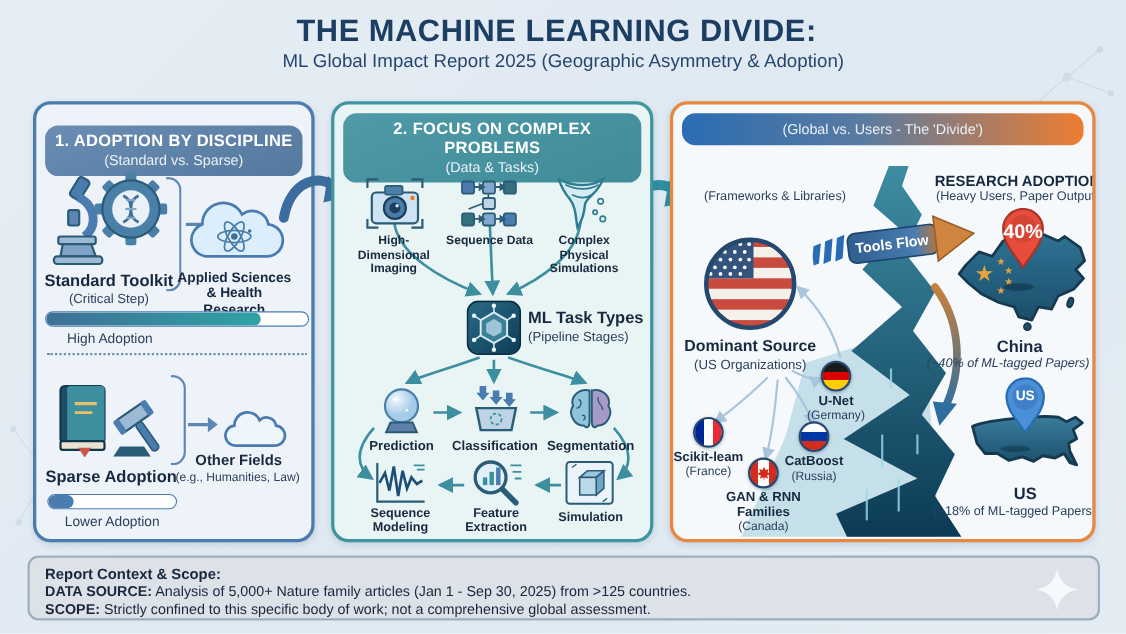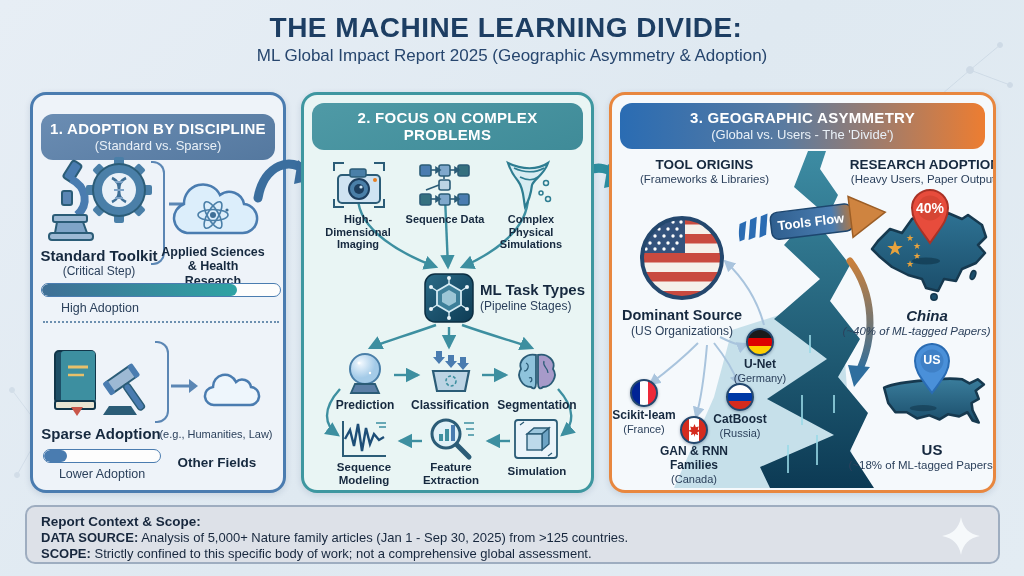--- a/index.html
+++ b/index.html
@@ -177,41 +177,42 @@
     <svg class="abs" style="left:136px;top:282px;" width="30" height="18">
       <line x1="2" y1="9" x2="20" y2="9" stroke="#5b86b4" stroke-width="3"></line>
       <polygon points="20,2 29,9 20,16" fill="#5b86b4"></polygon>
     </svg>
 
     <svg class="abs" style="left:166px;top:276px;" width="64" height="40">
       <path d="M16 34 a9 9 0 0 1 -2 -18 a12 12 0 0 1 23 -5 a9 9 0 0 1 15 5 a8 8 0 0 1 -2 18 Z" fill="#eef6fc" stroke="#4a7cb0" stroke-width="2.5"></path>
     </svg>
 
     <div class="abs blbl" style="left:2px;top:330px;width:132px;font-size:15px;">Sparse Adoption</div>
-    <div class="abs blbl" style="left:116px;top:316px;width:136px;font-size:13.5px;margin-top:44px;">Other Fields</div>
+    <div class="abs blbl" style="left:116px;top:316px;width:136px;font-size:13.5px;">Other Fields</div>
     <div class="abs slbl" style="left:110px;top:333px;width:146px;font-size:11px;">(e.g., Humanities, Law)</div>
 
     <div class="abs bar" style="left:10px;top:354px;width:118px;height:14px;">
       <div class="fill fill-low" style="width: 20%;"></div>
     </div>
     <div class="abs slbl" style="left:10px;top:372px;width:118px;font-size:12.5px;">Lower Adoption</div>
   </div>
 
   <svg class="abs" style="left:250px;top:146px;" width="74" height="62">
     <path d="M8 52 C14 18 42 10 56 26" fill="none" stroke="#3b6e9e" stroke-width="9" stroke-linecap="round"></path>
     <polygon points="48,14 70,32 44,38" fill="#3b6e9e"></polygon>
   </svg>
   <svg class="abs" style="left:556px;top:148px;" width="80" height="66">
     <path d="M10 56 C16 20 46 12 60 28" fill="none" stroke="#2e8fa0" stroke-width="9" stroke-linecap="round"></path>
     <polygon points="52,16 76,34 48,40" fill="#2e8fa0"></polygon>
   </svg>
 
   <div class="abs panel p2">
     <div class="abs phead ph2">
       <div class="t">2. FOCUS ON COMPLEX PROBLEMS</div>
+      <div class="s">(Data &amp; Tasks)</div>
     </div>
 
     <svg class="abs" style="left:0;top:0;" width="287" height="395">
       <defs>
         <marker id="ah" markerWidth="7" markerHeight="7" refX="5" refY="3" orient="auto">
           <path d="M0 0 L6 3 L0 6 Z" fill="#3d8fa0"></path>
         </marker>
       </defs>
       <g stroke="#3d8fa0" stroke-width="2.4" fill="none">
         <path d="M54 102 C54 136 100 160 132 172" marker-end="url(#ah)"></path>
@@ -383,25 +384,23 @@
       <g stroke="#9adbe8" stroke-width="2" opacity="0.8">
         <line x1="190" y1="300" x2="190" y2="330"></line>
           <line x1="205" y1="340" x2="205" y2="370"></line>
         <line x1="176" y1="350" x2="176" y2="378"></line>
           <line x1="222" y1="300" x2="222" y2="318"></line>
         <line x1="198" y1="240" x2="198" y2="258"></line>
       </g>
     </svg>
 
     <div class="abs phead ph3">
-      <div class="t">3. GEOGRAPHIC ASYMMETRY</div>
       <div class="s">(Global vs. Users - The 'Divide')</div>
     </div>
 
-    <div class="abs blbl" style="left:10px;top:62px;width:165px;font-size:13.5px;">TOOL ORIGINS</div>
     <div class="abs slbl" style="left:10px;top:78px;width:165px;font-size:11.5px;">(Frameworks &amp; Libraries)</div>
     <div class="abs blbl" style="left:228px;top:62px;width:170px;font-size:13.5px;">RESEARCH ADOPTION</div>
     <div class="abs slbl" style="left:228px;top:78px;width:170px;font-size:11.5px;">(Heavy Users, Paper Output)</div>
 
     <svg class="abs" style="left:0;top:0;" width="381" height="395">
       <defs>
         <marker id="ah2" markerWidth="8" markerHeight="8" refX="5" refY="3" orient="auto">
           <path d="M0 0 L6 3 L0 6 Z" fill="#a9c4dd"></path>
         </marker>
         <linearGradient id="gbo" x1="0" y1="0" x2="0" y2="1">
@@ -523,23 +522,23 @@
         <text x="42" y="62" font-size="9">★</text>
       </g>
       <ellipse cx="62" cy="56" rx="14" ry="3.5" fill="#0d2f44" opacity="0.55"></ellipse>
     </svg>
 
     <div class="abs" style="left:296px;top:94px;width:44px;height:56px;">
       <svg width="44" height="56" viewBox="0 0 44 56">
         <path d="M22 54 C11 38 4 31 4 19 A18 18 0 1 1 40 19 C40 31 33 38 22 54 Z" fill="#e74c3c" stroke="#a93226" stroke-width="2"></path>
         <circle cx="22" cy="19" r="12.5" fill="#d64534"></circle>
       </svg>
-      <div class="pin-txt" style="top:11px;font-size:14px;">40%</div>
-    </div>
-    <div class="abs blbl" style="left:250px;top:212px;width:130px;font-size:15px;font-style:italic;">China</div>
+      <div class="pin-txt" style="top:11px;font-size:18px;">40%</div>
+    </div>
+    <div class="abs blbl" style="left:250px;top:212px;width:130px;font-size:15px;">China</div>
     <div class="abs slbl" style="left:222px;top:230px;width:165px;font-size:11.5px;font-style:italic;">(~40% of ML-tagged Papers)</div>
 
     <svg class="abs" style="left:268px;top:276px;" width="108" height="64" viewBox="0 0 105 62">
       <defs>
           <linearGradient id="usg" x1="0" y1="0" x2="0" y2="1">
         <stop offset="0" stop-color="#3a7d9c"></stop>
             <stop offset="1" stop-color="#1b4e6b"></stop>
           </linearGradient>
         </defs>
       <path d="M4 16 C14 12 30 10 44 9 C60 7 72 7 80 8 L87 12 L95 8 L101 13 L93 19 L96 27 L89 31 L90 38 L96 50 L90 48 L85 40 L77 44 L66 42 L58 47 L48 43 L36 46 L26 40 L15 40 L8 31 Z" fill="url(#usg)" stroke="#16394f" stroke-width="2.5" stroke-linejoin="round"></path>

